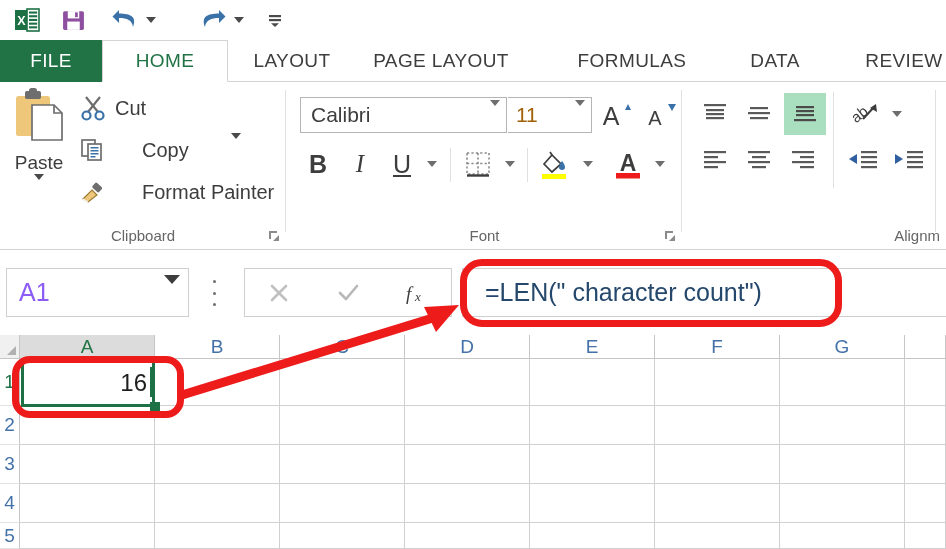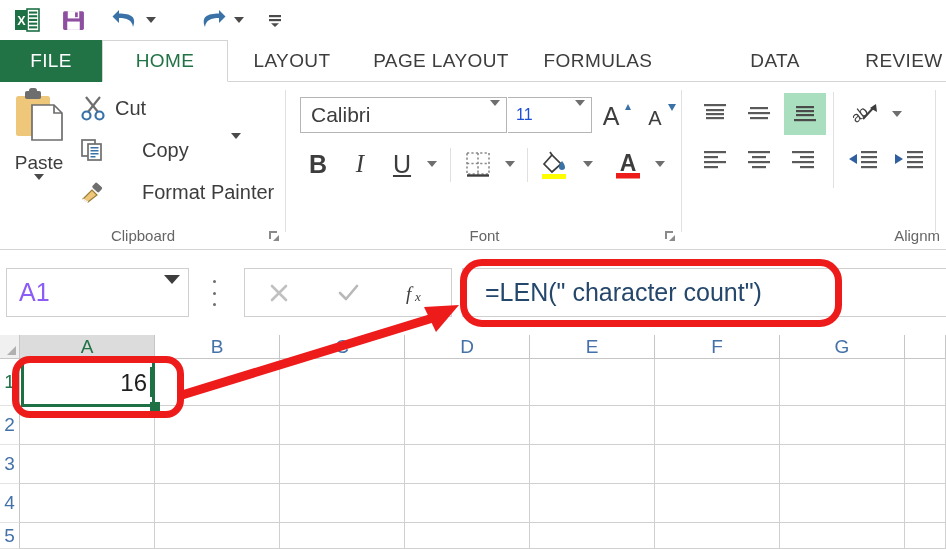--- a/index.html
+++ b/index.html
@@ -48,21 +48,21 @@
     left: 102px; width: 126px;
     background: #ffffff; color: #217346;
     border-left: 1px solid #d4d4d4;
     border-right: 1px solid #d4d4d4;
     border-top: 1px solid #d4d4d4;
     border-bottom: 1px solid #ffffff;
     z-index: 3;
   }
   .tab.insert   { left: 236px; width: 112px; }
   .tab.layout   { left: 352px; width: 178px; }
-  .tab.formulas { left: 518px; width: 160px; }
+  .tab.formulas { left: 552px; width: 160px; }
   .tab.data     { left: 722px; width: 106px; }
   .tab.review   { left: 844px; width: 120px; }
 
   
   .ribbon {
     position: absolute; left: 0; top: 82px; width: 946px; height: 168px;
     background: #ffffff;
     border-bottom: 1px solid #d4d4d4;
   }
   .rgroup { position: absolute; top: 0; height: 168px; }
@@ -101,21 +101,21 @@
     position: absolute; left: 13px; top: 15px; width: 207px; height: 36px;
     border: 1px solid #b5b5b5; background: #fff;
     display: flex; align-items: center; padding: 0 6px 0 10px;
   }
   .fontname-txt { flex: 1; font-size: 21px; color: #3d3d3d; }
   .fontsize-box {
     position: absolute; left: 221px; top: 15px; width: 84px; height: 36px;
     border: 1px solid #b5b5b5; border-left: none; background: #fff;
     display: flex; align-items: center; padding: 0 6px 0 8px;
   }
-  .fontsize-txt { flex: 1; font-size: 16px; color: #1d4ed8; }
+  .fontsize-txt { flex: 1; font-size: 21px; color: #a16207; }
   .grow-font { position: absolute; left: 314px; top: 16px; width: 36px; height: 34px; }
   .shrink-font { position: absolute; left: 358px; top: 16px; width: 36px; height: 34px; }
 
   .fbtn {
     position: absolute; top: 62px; height: 40px;
     display: flex; align-items: center; justify-content: center;
   }
   .bold-b   { left: 14px;  width: 34px; font-size: 25px; font-weight: bold; color: #3d3d3d; }
   .ital-b   { left: 56px;  width: 34px; font-size: 25px; font-style: italic; font-family:"Liberation Serif",serif; color: #3d3d3d; }
   .undl-b   { left: 98px;  width: 34px; font-size: 25px; color: #3d3d3d; text-decoration: underline; }

